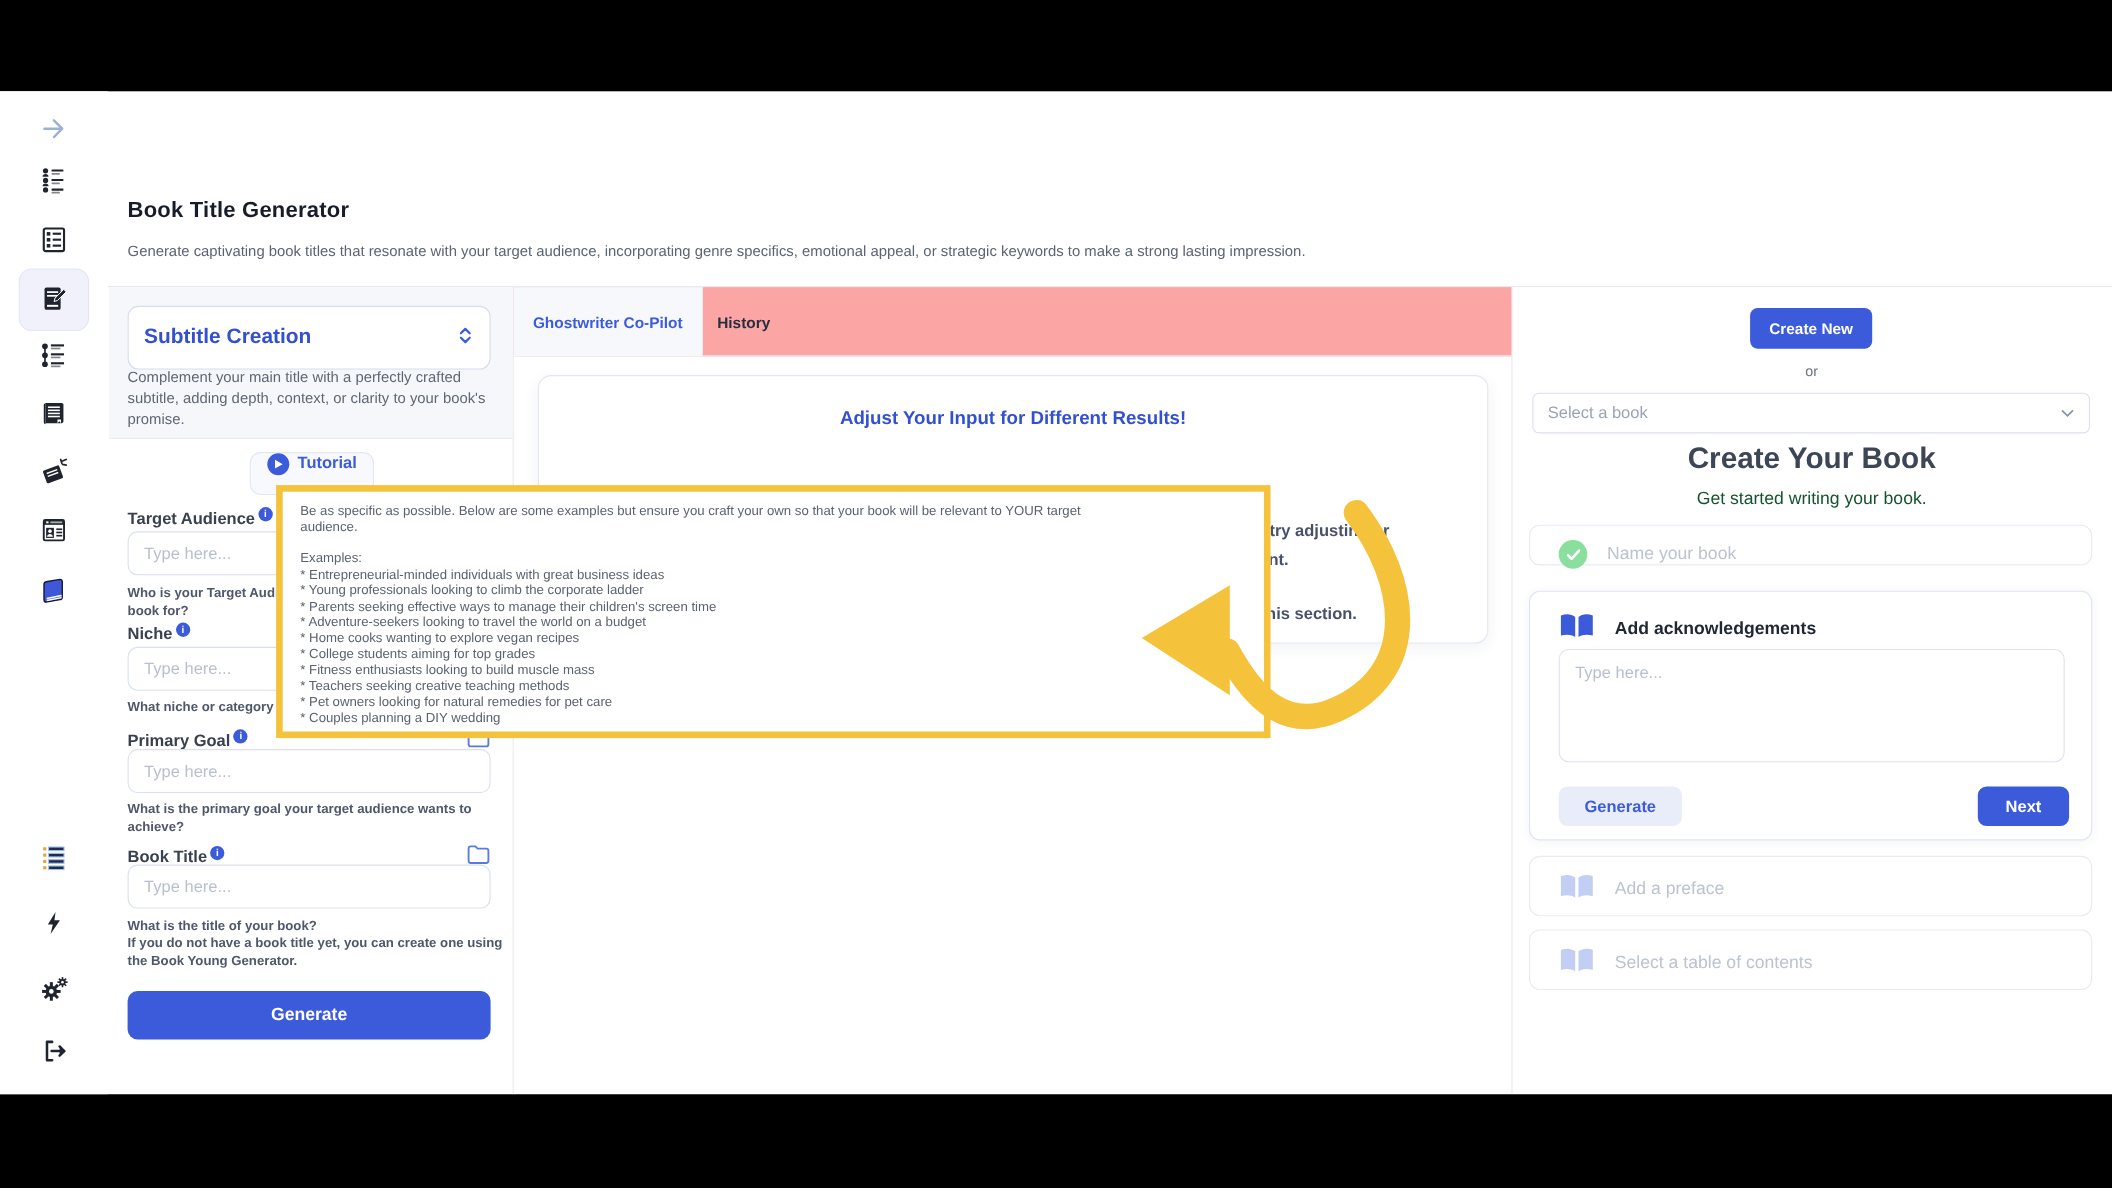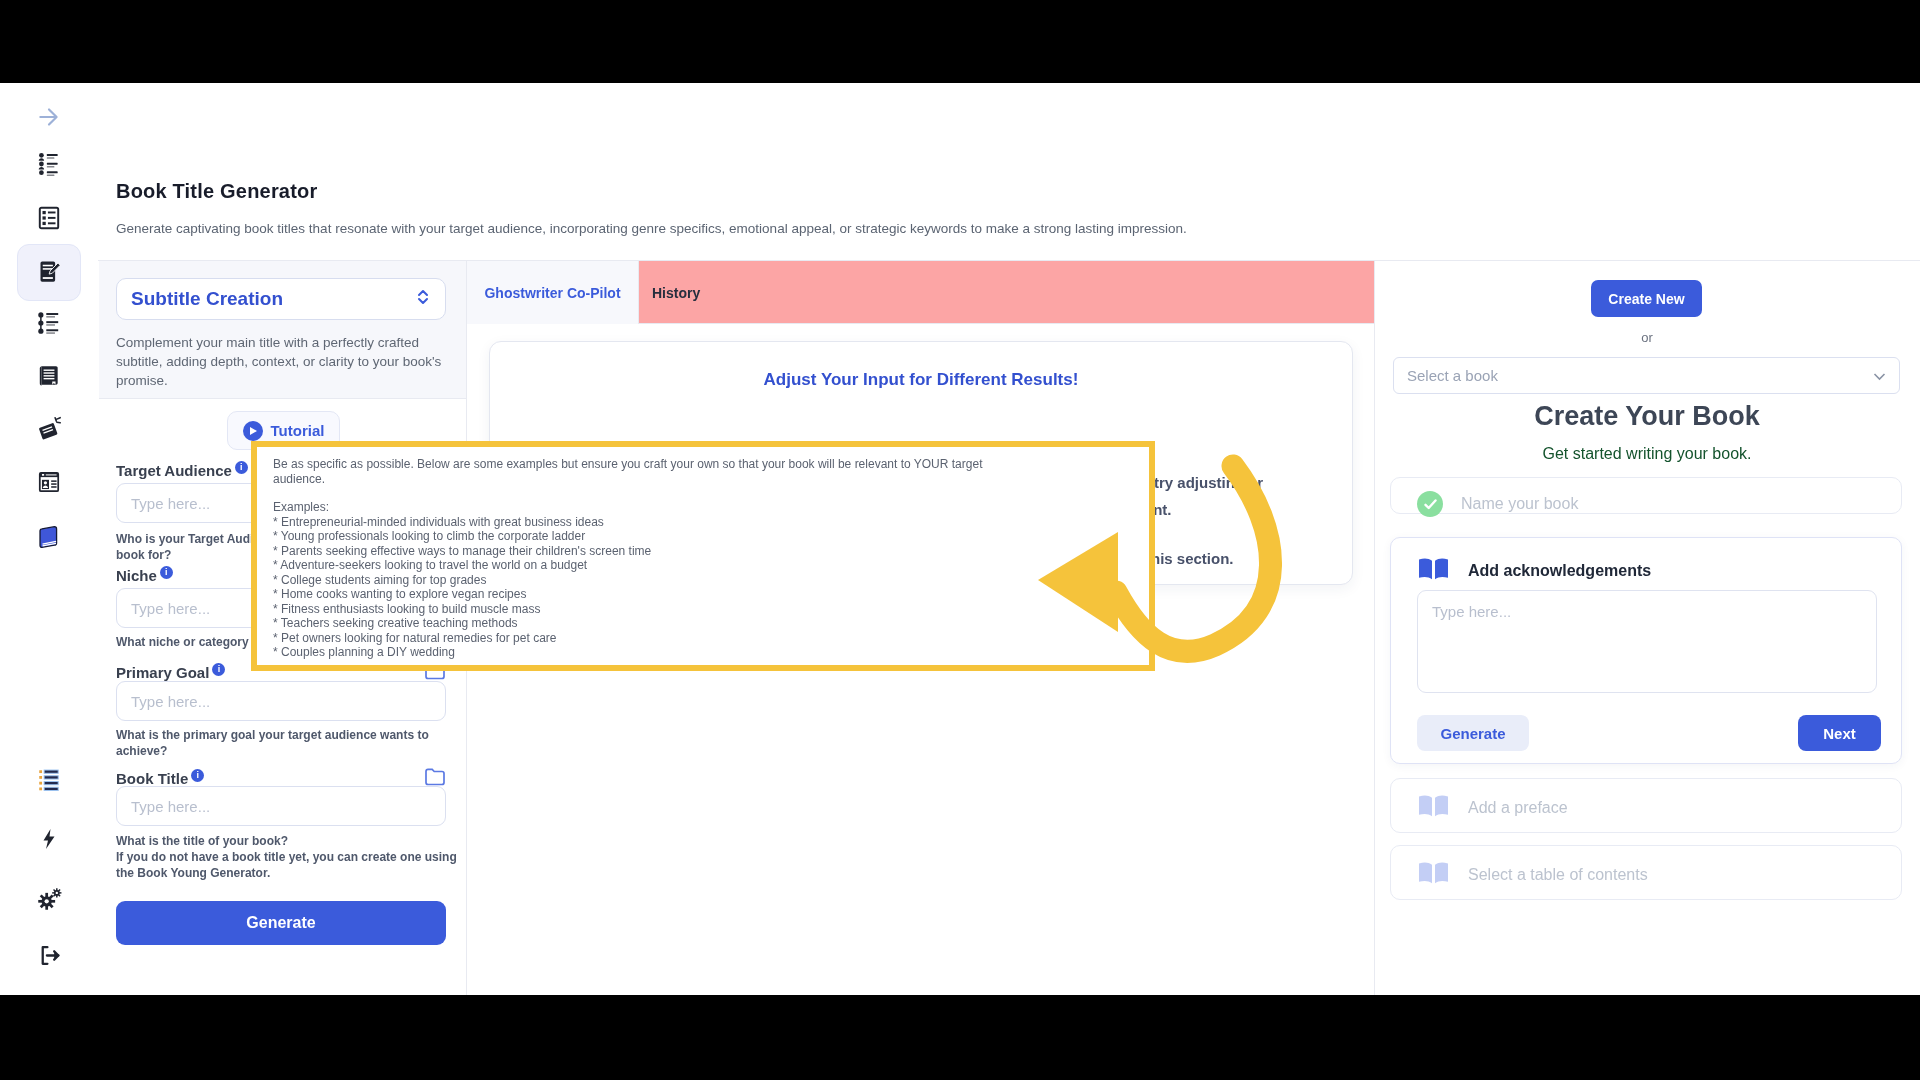--- a/index.html
+++ b/index.html
@@ -16,24 +16,24 @@
   .active-tile { position:absolute; left:17px; top:161px; width:64px; height:57px; background:#f0f1fb; border:1px solid #e2e6f7; border-radius:12px; }
 
   
   .hdr-title { position:absolute; left:116px; top:97px; font-size:20px; font-weight:bold; color:#181c2a; letter-spacing:.2px; }
   .hdr-sub { position:absolute; left:116px; top:138px; font-size:13.5px; color:#5b6472; }
   .hdr-divider { position:absolute; left:98px; top:177px; width:1822px; height:1px; background:#e8eaf1; }
   .vdiv { position:absolute; top:177px; width:1px; height:735px; background:#e8eaf1; }
 
   
   .lp-top { position:absolute; left:99px; top:178px; width:367px; height:138px; background:#f6f7fb; border-bottom:1px solid #e8eaf1; }
-  .tpl-select { position:absolute; left:17px; top:17px; width:330px; height:42px; background:#fff; border:1px solid #d7ddef; border-radius:10px; display:flex; align-items:center; padding:0 14px; cursor:pointer;gap:32px; }
+  .tpl-select { position:absolute; left:17px; top:17px; width:330px; height:58px; background:#fff; border:1px solid #d7ddef; border-radius:10px; display:flex; align-items:center; padding:0 14px; cursor:pointer;gap:32px; }
   .tpl-select span.txt { font-size:19px; font-weight:bold; color:#3350cf; flex:1; }
   .lp-desc { position:absolute; left:17px; top:72px; width:336px; font-size:13.5px; line-height:19px; color:#5f6774; }
-  .tutorial-btn { position:absolute; left:227px; top:328px; width:113px; height:39px; background:#f8f9fe; border:1px solid #e3e7f5; border-radius:10px; display:flex; align-items:center; justify-content:center; gap:8px; cursor:pointer; }
+  .tutorial-btn { position:absolute; left:227px; top:328px; width:113px; height:39px; background:#f8f9fe; border:1px solid #e3e7f5; border-radius:10px; display:flex; align-items:flex-start; justify-content:center; gap:8px; cursor:pointer; }
   .tutorial-btn .lbl { color:#3b5bdb; font-size:15px; font-weight:bold; }
   .play-ic { width:20px; height:20px; border-radius:50%; background:#3b5bdb; display:flex; align-items:center; justify-content:center; }
   .play-ic:after { content:""; display:block; width:0; height:0; border-left:7px solid #fff; border-top:4.5px solid transparent; border-bottom:4.5px solid transparent; margin-left:2px; }
 
   .field-label { position:absolute; left:116px; font-size:15px; font-weight:bold; color:#39404f; white-space:nowrap; }
   .info-ic { display:inline-block; width:13px; height:13px; border-radius:50%; background:#3b5bdb; color:#fff; font-size:9px; font-weight:bold; text-align:center; line-height:13px; vertical-align:super; margin-left:3px; font-style:normal; }
   .tb-input { position:absolute; left:116px; width:330px; height:40px; background:#fff; border:1px solid #dbe0f0; border-radius:9px; padding:0 14px; font-size:15px; color:#2a3040; font-family:inherit; }
   .tb-input::placeholder { color:#b8bfce; }
   .helper { position:absolute; left:116px; font-size:12px; line-height:16px; color:#4f586b; font-weight:bold; white-space:nowrap; }
   .folder-btn { position:absolute; width:22px; height:20px; cursor:pointer; }
@@ -309,22 +309,22 @@
       <div class="frag" style="left:511px; top:208px"><span class="blue">tom te</span><span>mplate within this section.</span></div>
     </div>
 
     <div class="tooltip">
       <div class="tt-text tt-intro">Be as specific as possible. Below are some examples but ensure you craft your own so that your book will be relevant to YOUR target audience.</div>
       <div class="tt-text tt-ex">Examples:</div>
       <div class="tt-text">* Entrepreneurial-minded individuals with great business ideas</div>
       <div class="tt-text">* Young professionals looking to climb the corporate ladder</div>
       <div class="tt-text">* Parents seeking effective ways to manage their children's screen time</div>
       <div class="tt-text">* Adventure-seekers looking to travel the world on a budget</div>
+      <div class="tt-text">* Home cooks wanting to explore vegan recipes</div>
       <div class="tt-text">* College students aiming for top grades</div>
-      <div class="tt-text">* Home cooks wanting to explore vegan recipes</div>
       <div class="tt-text">* Fitness enthusiasts looking to build muscle mass</div>
       <div class="tt-text">* Teachers seeking creative teaching methods</div>
       <div class="tt-text">* Pet owners looking for natural remedies for pet care</div>
       <div class="tt-text">* Couples planning a DIY wedding</div>
     </div>
 
     <svg class="arrow-svg" viewBox="0 0 330 290">
       <path d="M 243 28 C 290 90 302 172 225 207 C 180 227 150 198 126 154" fill="none" stroke="#f5c33b" stroke-width="23" stroke-linecap="round"></path>
       <polygon points="48,142 128,94 128,194" fill="#f5c33b"></polygon>
     </svg>

